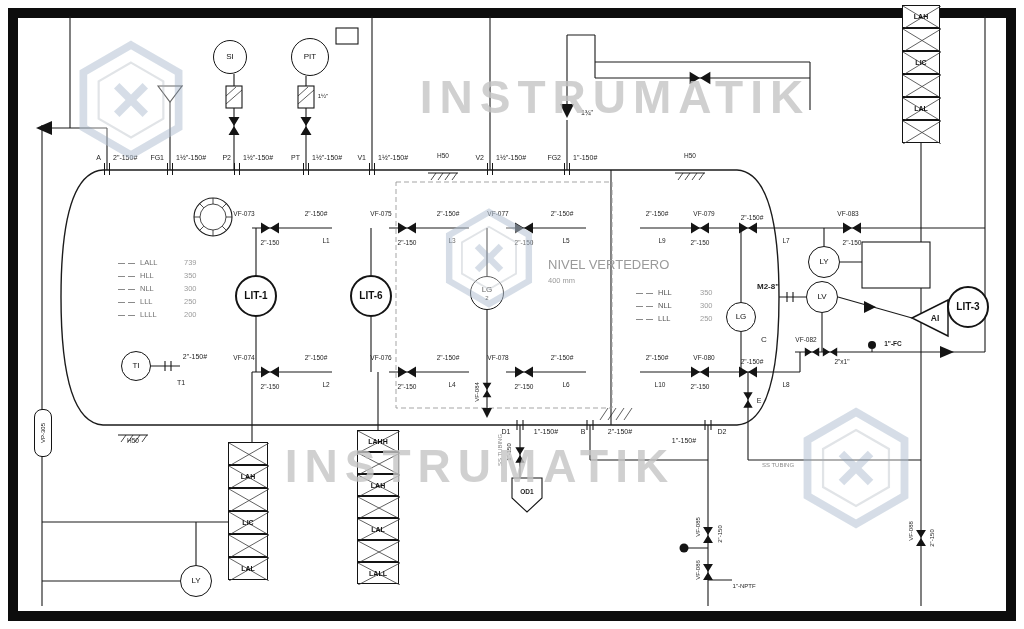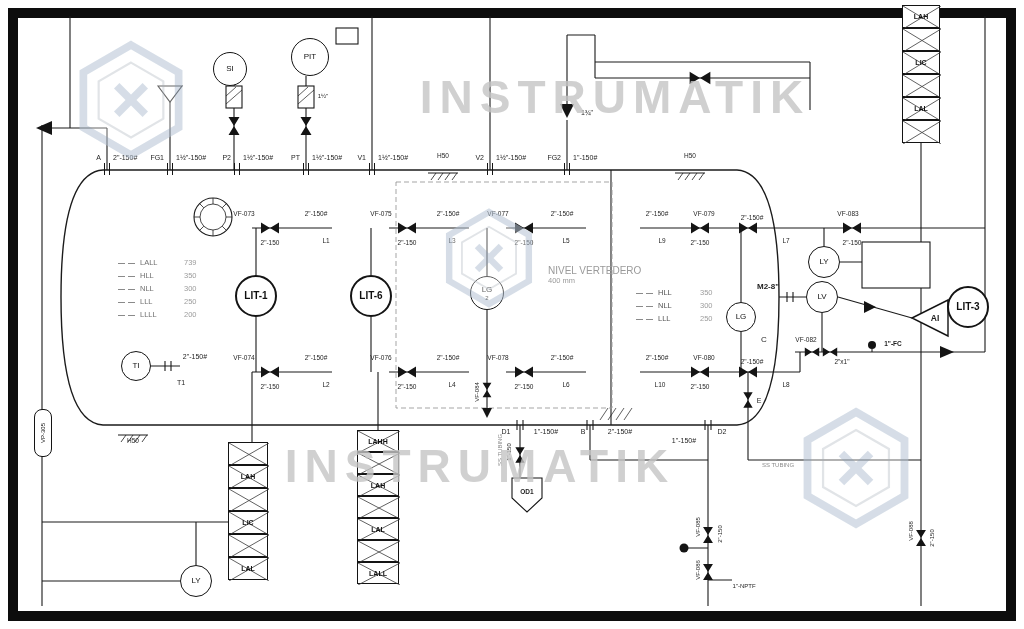--- a/index.html
+++ b/index.html
@@ -98,21 +98,21 @@
       <use href="#vb" transform="translate(487,390) rotate(90) scale(0.8)"></use>
       <use href="#vb" transform="translate(520,455) rotate(90) scale(0.85)"></use>
       <use href="#vb" transform="translate(748,400) rotate(90) scale(0.85)"></use>
       <use href="#vb" transform="translate(708,535) rotate(90) scale(0.9)"></use>
       <use href="#vb" transform="translate(708,572) rotate(90) scale(0.9)"></use>
       <use href="#vb" transform="translate(921,538) rotate(90) scale(0.9)"></use>
     </g>
   </svg>
 
   <div id="labels">
-    <div class="lbl" style="left:548px;top:271px;font-size:10px;color:#9a9a9a;transform:translate(0,-50%)">NIVEL VERTEDERO</div>
+    <div class="lbl" style="left:548px;top:264px;font-size:13px;color:#9a9a9a;transform:translate(0,-50%)">NIVEL VERTEDERO</div>
     <div class="lbl" style="left:548px;top:281px;font-size:7.5px;color:#9a9a9a;transform:translate(0,-50%)">400 mm</div>
     <div class="lbl" style="left:935px;top:318px;font-size:8.5px;font-weight:700;transform:translate(-50%,-50%)">AI</div>
     <div class="lbl" style="left:527px;top:492px;font-size:6.5px;font-weight:700;transform:translate(-50%,-50%)">OD1</div>
     <div class="pill">
       <span>VP-305</span>
     </div>
   <div class="lbl" style="left: 101px; top: 157px; font-size: 7px; transform: translate(-100%, -50%);">A</div>
       <div class="lbl" style="left: 113px; top: 157px; font-size: 7px; transform: translate(0px, -50%);">2"-150#</div>
       <div class="tick" style="left: 103.5px; top: 163px;"></div>
       <div class="lbl" style="left: 164px; top: 157px; font-size: 7px; transform: translate(-100%, -50%);">FG1</div>
@@ -237,21 +237,21 @@
       <div class="lbl" style="left: 500px; top: 450px; font-size: 6px; color: rgb(139, 139, 139); transform: translate(-50%, -50%) rotate(-90deg);">SS TUBING</div>
       <div class="lbl" style="left: 778px; top: 465px; font-size: 6px; color: rgb(139, 139, 139); transform: translate(-50%, -50%);">SS TUBING</div>
       <div class="lbl" style="left: 477px; top: 392px; font-size: 6px; transform: translate(-50%, -50%) rotate(-90deg);">VF-084</div>
       <div class="lbl" style="left: 509px; top: 452px; font-size: 6px; transform: translate(-50%, -50%) rotate(-90deg);">1"-150</div>
       <div class="lbl" style="left: 698px; top: 527px; font-size: 6px; transform: translate(-50%, -50%) rotate(-90deg);">VF-085</div>
       <div class="lbl" style="left: 720px; top: 534px; font-size: 6px; transform: translate(-50%, -50%) rotate(-90deg);">2"-150</div>
       <div class="lbl" style="left: 698px; top: 570px; font-size: 6px; transform: translate(-50%, -50%) rotate(-90deg);">VF-086</div>
       <div class="lbl" style="left: 744px; top: 586px; font-size: 6px; transform: translate(-50%, -50%);">1"-NPTF</div>
       <div class="lbl" style="left: 911px; top: 531px; font-size: 6px; transform: translate(-50%, -50%) rotate(-90deg);">VF-088</div>
       <div class="lbl" style="left: 932px; top: 538px; font-size: 6px; transform: translate(-50%, -50%) rotate(-90deg);">2"-150</div>
-      <div class="bubble" style="left: 213px; top: 52px; height: 34px; width: 34px;">
+      <div class="bubble" style="left: 213px; top: 40px; height: 34px; width: 34px;">
         <span>SI</span>
       </div>
       <div class="bubble" style="left: 291px; top: 38px; height: 38px; width: 38px;">
         <span>PIT</span>
       </div>
       <div class="bubble bold" style="left: 235px; top: 275px; height: 42px; width: 42px;">
         <span>LIT-1</span>
       </div>
       <div class="bubble bold" style="left: 350px; top: 275px; height: 42px; width: 42px;">
         <span>LIT-6</span>

